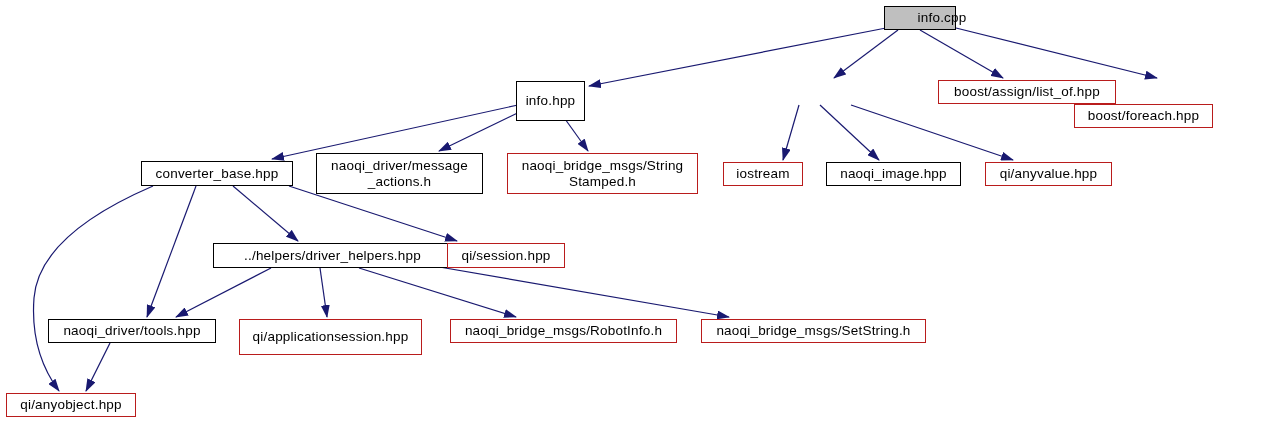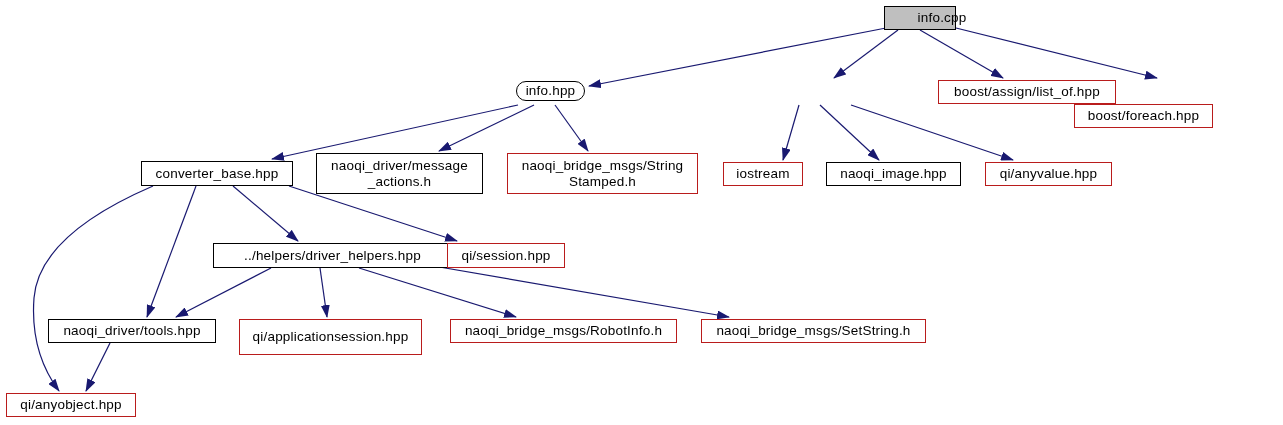--- a/index.html
+++ b/index.html
@@ -68,21 +68,21 @@
       <path marker-end="url(#arrowhead)" d="M359,268 L516,317"></path>
       <path marker-end="url(#arrowhead)" d="M422,264 L729,317"></path>
       <path marker-end="url(#arrowhead)" d="M110,343 L86,391"></path>
     </g>
   </svg>
 
   <div class="node root" style="left:884px; top:6px; width:72px; height:24px;padding-left:48px;">
     <span>info.cpp</span>
   </div>
 
-  <div class="node linked" style="left:516px; top:81px; width:69px; height:20px;border-radius:12px;">
+  <div class="node linked" style="left:516px; top:81px; width:69px; height:40px;">
     <span>info.hpp</span>
   </div>
 
 
   <div class="node" style="left:938px; top:80px; width:178px; height:24px;">
     <span>boost/assign/list_of.hpp</span>
   </div>
 
   <div class="node" style="left:1074px; top:80px; width:139px; height:24px;margin-top:24px;">
     <span>boost/foreach.hpp</span>

